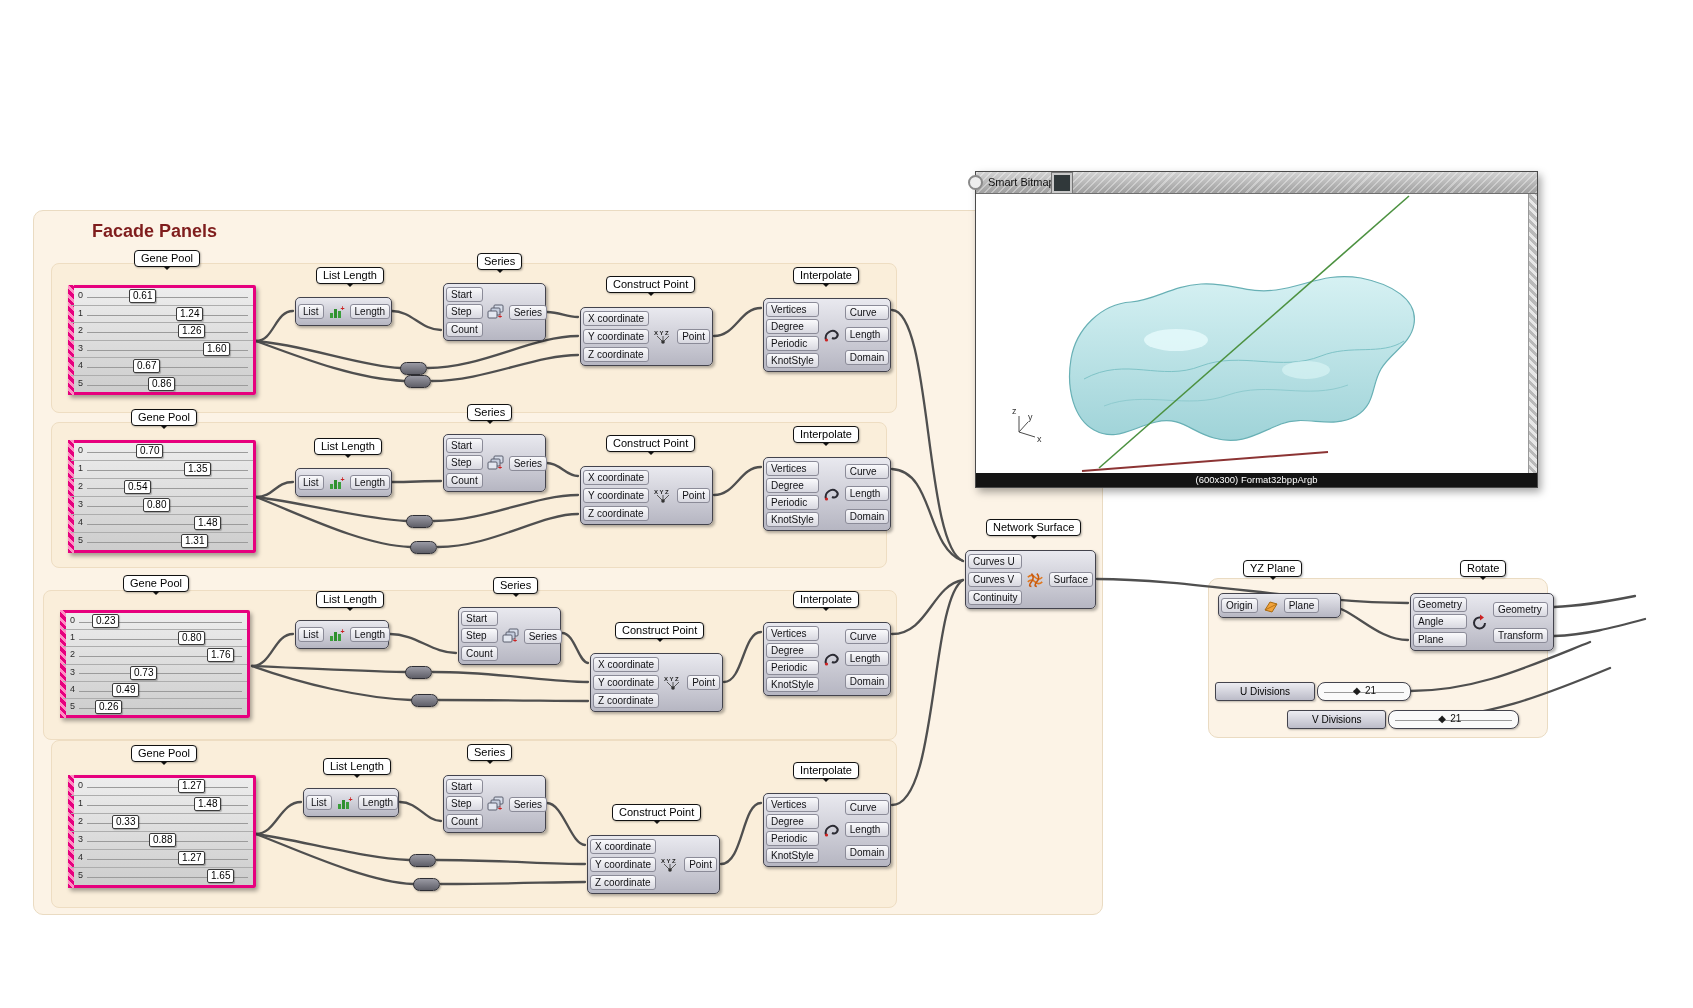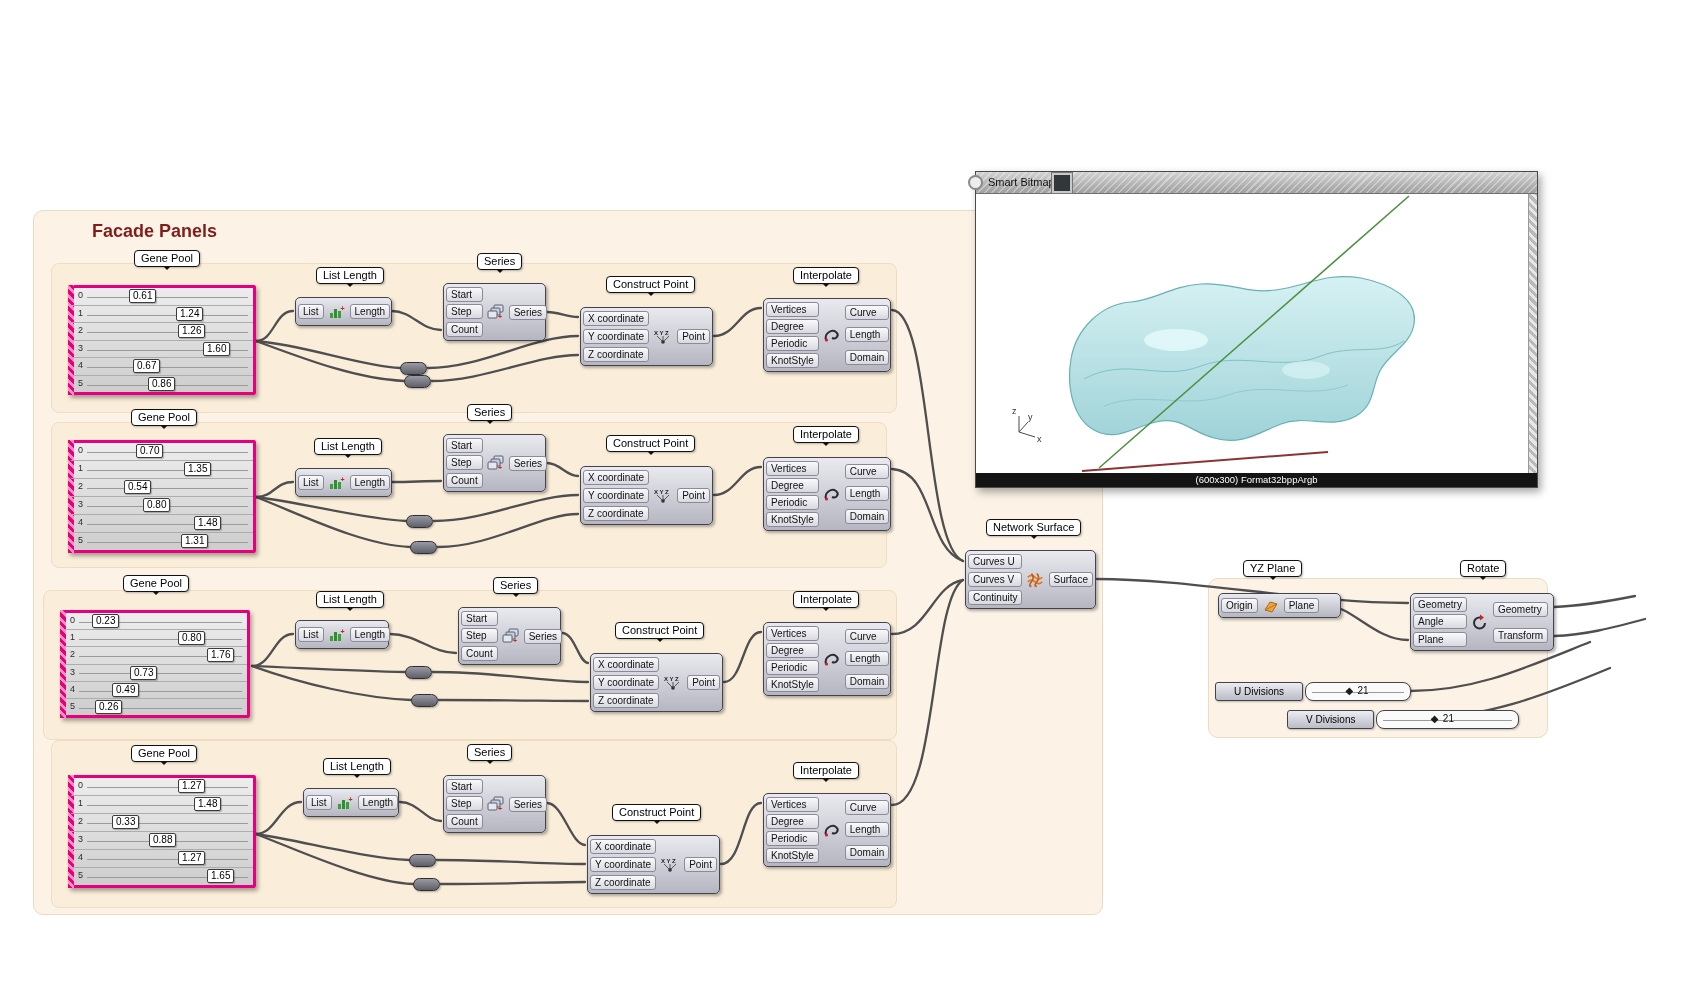--- a/index.html
+++ b/index.html
@@ -20,21 +20,21 @@
 .tag{position:absolute;z-index:6;background:#fff;border:1px solid #111;border-radius:4px;font-size:11px;line-height:15px;padding:0 6px;white-space:nowrap;box-shadow:1px 1px 2px rgba(0,0,0,.25)}
 .tag::after{content:"";position:absolute;left:50%;bottom:-6px;margin-left:-4px;border:4px solid transparent;border-top-color:#111;border-bottom-width:2px}
 .genepool{position:absolute;z-index:4;background:linear-gradient(#ededed,#cdcdcd);border:3px solid #e6007e;border-radius:2px;display:flex;flex-direction:column;box-shadow:2px 3px 4px rgba(0,0,0,.35)}
 .genepool::before{content:"";position:absolute;left:-3px;top:-3px;bottom:-3px;width:6px;background:repeating-linear-gradient(45deg,#e6007e 0 3px,#ff8fc4 3px 6px)}
 .gp-row{position:relative;flex:1;border-bottom:1px solid #adadad}
 .gp-row:last-child{border-bottom:none}
 .gp-row::after{content:"";position:absolute;left:16px;right:5px;top:55%;height:1px;background:#9b9b9b}
 .gp-idx{position:absolute;left:7px;top:2px;font-size:9px;color:#2b2b2b}
 .gp-val{position:absolute;top:1px;font-size:10px;line-height:12px;background:#fff;border:1px solid #3c3c3c;border-radius:2px;padding:0 3px;z-index:2;box-shadow:1px 1px 1px rgba(0,0,0,.25)}
 .slider{position:absolute;display:flex;align-items:stretch;z-index:4;gap:2px}
-.sl-label{font-size:10px;line-height:17px;padding:0 18px;background:linear-gradient(#ececf2,#bcbcc8);border:1px solid #43434d;border-radius:3px;white-space:nowrap;box-shadow:1px 1px 2px rgba(0,0,0,.25)}
+.sl-label{font-size:10px;line-height:17px;padding:0 24px;background:linear-gradient(#ececf2,#bcbcc8);border:1px solid #43434d;border-radius:3px;white-space:nowrap;box-shadow:1px 1px 2px rgba(0,0,0,.25)}
 .sl-track{position:relative;flex:1;background:#fafafa;border:1px solid #43434d;border-radius:8px;box-shadow:1px 1px 2px rgba(0,0,0,.25)}
 .sl-track::before{content:"";position:absolute;left:6px;right:6px;top:50%;height:1px;background:#9a9a9a}
 .sl-grip{position:absolute;left:38%;top:1px;font-size:10px;line-height:14px;color:#1c1c1c}
 .sl-value{position:absolute;left:calc(38% + 12px);top:1px;font-size:10px;line-height:14px;color:#111}
 .window{position:absolute;z-index:8;border:1px solid #4a4a4a;background:#fff;box-shadow:3px 4px 8px rgba(0,0,0,.35)}
 .win-title{position:relative;height:22px;background:linear-gradient(#d2d2d2,#9f9f9f);border-bottom:1px solid #6f6f6f}
 .win-title::after{content:"";position:absolute;inset:0;background:repeating-linear-gradient(135deg,rgba(255,255,255,.35) 0 1.5px,rgba(0,0,0,0) 1.5px 5px);pointer-events:none}
 .win-knob{position:absolute;left:-8px;top:3px;width:15px;height:15px;border-radius:50%;background:#ededed;border:2px solid #8a8a8a;z-index:2}
 .win-name{position:absolute;left:12px;top:4px;font-size:11px;color:#101010;z-index:2}
 .win-thumb{position:absolute;left:76px;top:1px;width:20px;height:20px;background:#30383a;border:2px solid #c9c9c9;outline:1px solid #777;z-index:2}

